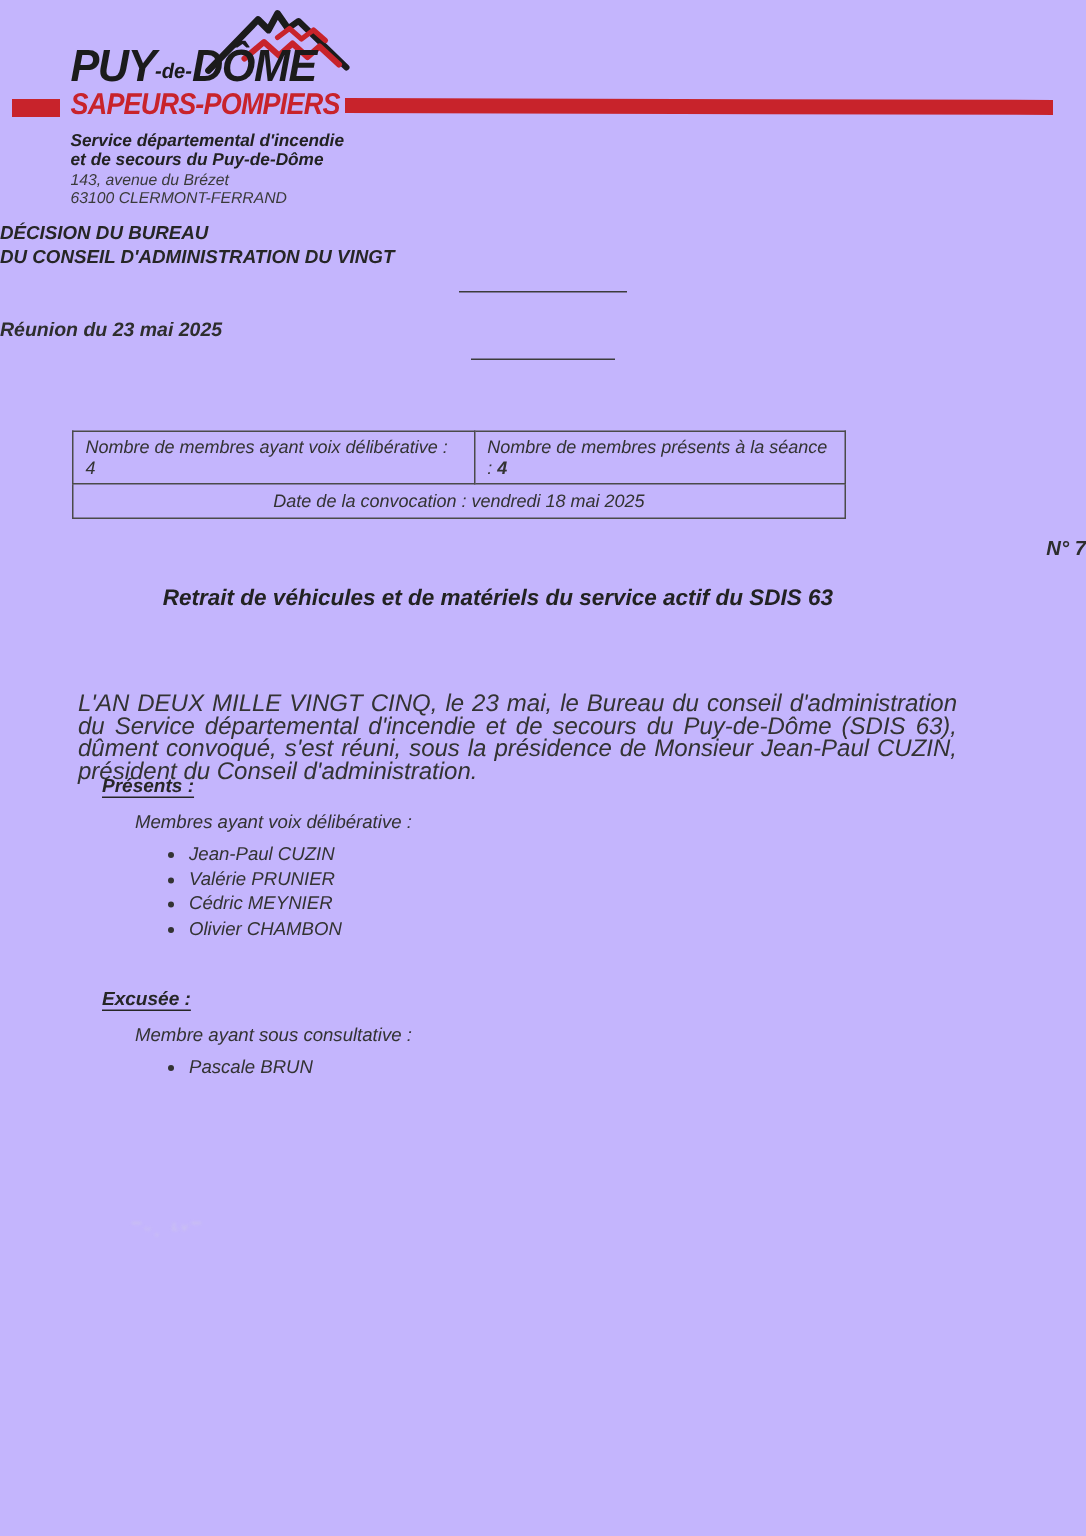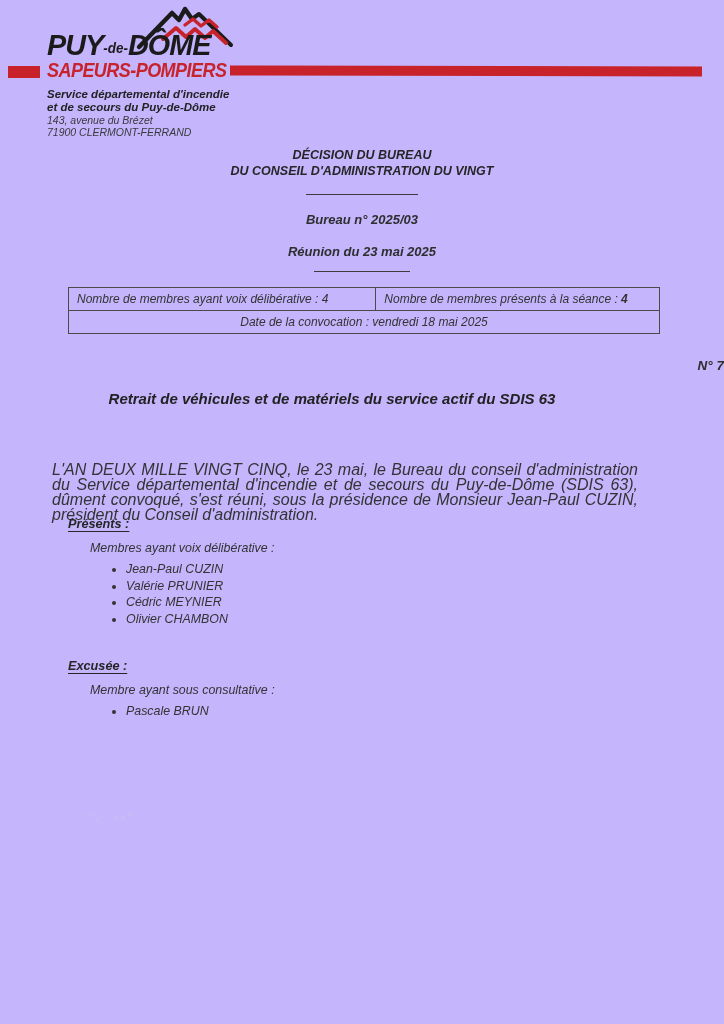--- a/index.html
+++ b/index.html
@@ -27,30 +27,30 @@
     font-weight:bold;font-size:20px;color:#c8232b;
     letter-spacing:-.6px;white-space:nowrap;
     transform:scaleX(.90);transform-origin:left;
   }
   .red-block{position:absolute;left:8px;top:66px;width:32px;height:12px;background:#c8232b;}
   .red-bar{position:absolute;left:230px;top:66px;width:472px;height:10px;background:#c8232b;transform:rotate(.15deg);}
   .org-address{position:absolute;left:47px;top:88px;line-height:13px;}
   .org-address .b{font-weight:bold;font-size:11.5px;color:#222;}
   .org-address .r{font-size:10.5px;color:#3a3a3a;line-height:12px;}
   
-  .head-block{position:absolute;left:0;top:147px;width:724px;text-align:center;}
+  .head-block{position:absolute;left:0;top:147px;width:724px;}
   .doc-title{font-weight:bold;font-size:12.5px;line-height:16px;color:#262626;}
   .rule{border:0;border-top:1.6px solid #3c3c3c;margin:0 auto;}
   .rule1{width:112px;margin-top:15px;}
   .bureau-no{font-weight:bold;font-size:13px;margin-top:17px;}
   .meeting-date{font-weight:bold;font-size:13px;margin-top:17px;}
   .rule2{width:96px;margin-top:12px;}
   
   .info-table{
-    position:absolute;left:68px;top:287px;width:592px;
+    position:absolute;left:48px;top:287px;width:516px;
     border-collapse:collapse;font-size:12px;color:#333;
   }
   .info-table td{border:1.2px solid #4a4a4a;padding:3px 8px;height:16px;}
   .info-table .cell-left{width:52%;}
   .info-table .conv{text-align:center;}
   .val-bold{font-weight:bold;}
   
   .decision-no{position:absolute;left:0;top:358px;width:724px;text-align:right;font-weight:bold;font-size:13.5px;}
   .decision-subject{position:absolute;left:0;top:390px;width:664px;text-align:center;font-weight:bold;font-size:15px;color:#222;}
   
@@ -90,30 +90,29 @@
   </div>
 
   <div class="red-block"></div>
   <div class="logo-sub">SAPEURS-POMPIERS</div>
   <div class="red-bar"></div>
 
   <div class="org-address">
     <div class="b">Service départemental d'incendie</div>
     <div class="b">et de secours du Puy-de-Dôme</div>
     <div class="r">143, avenue du Brézet</div>
-    <div class="r">71900 CLERMONT-FERRAND</div>
+    <div class="r">63100 CLERMONT-FERRAND</div>
   </div>
 
   <div class="head-block">
     <div class="doc-title">
       <div>DÉCISION DU BUREAU</div>
       <div>DU CONSEIL D'ADMINISTRATION DU VINGT</div>
     </div>
     <hr class="rule rule1">
-    <div class="bureau-no">Bureau n° 2025/03</div>
     <div class="meeting-date">Réunion du 23 mai 2025</div>
     <hr class="rule rule2">
   </div>
 
   <table class="info-table">
     <tbody>
       <tr>
         <td class="cell-left">
           <span>Nombre de membres ayant voix délibérative :</span>
           <span>4</span>

